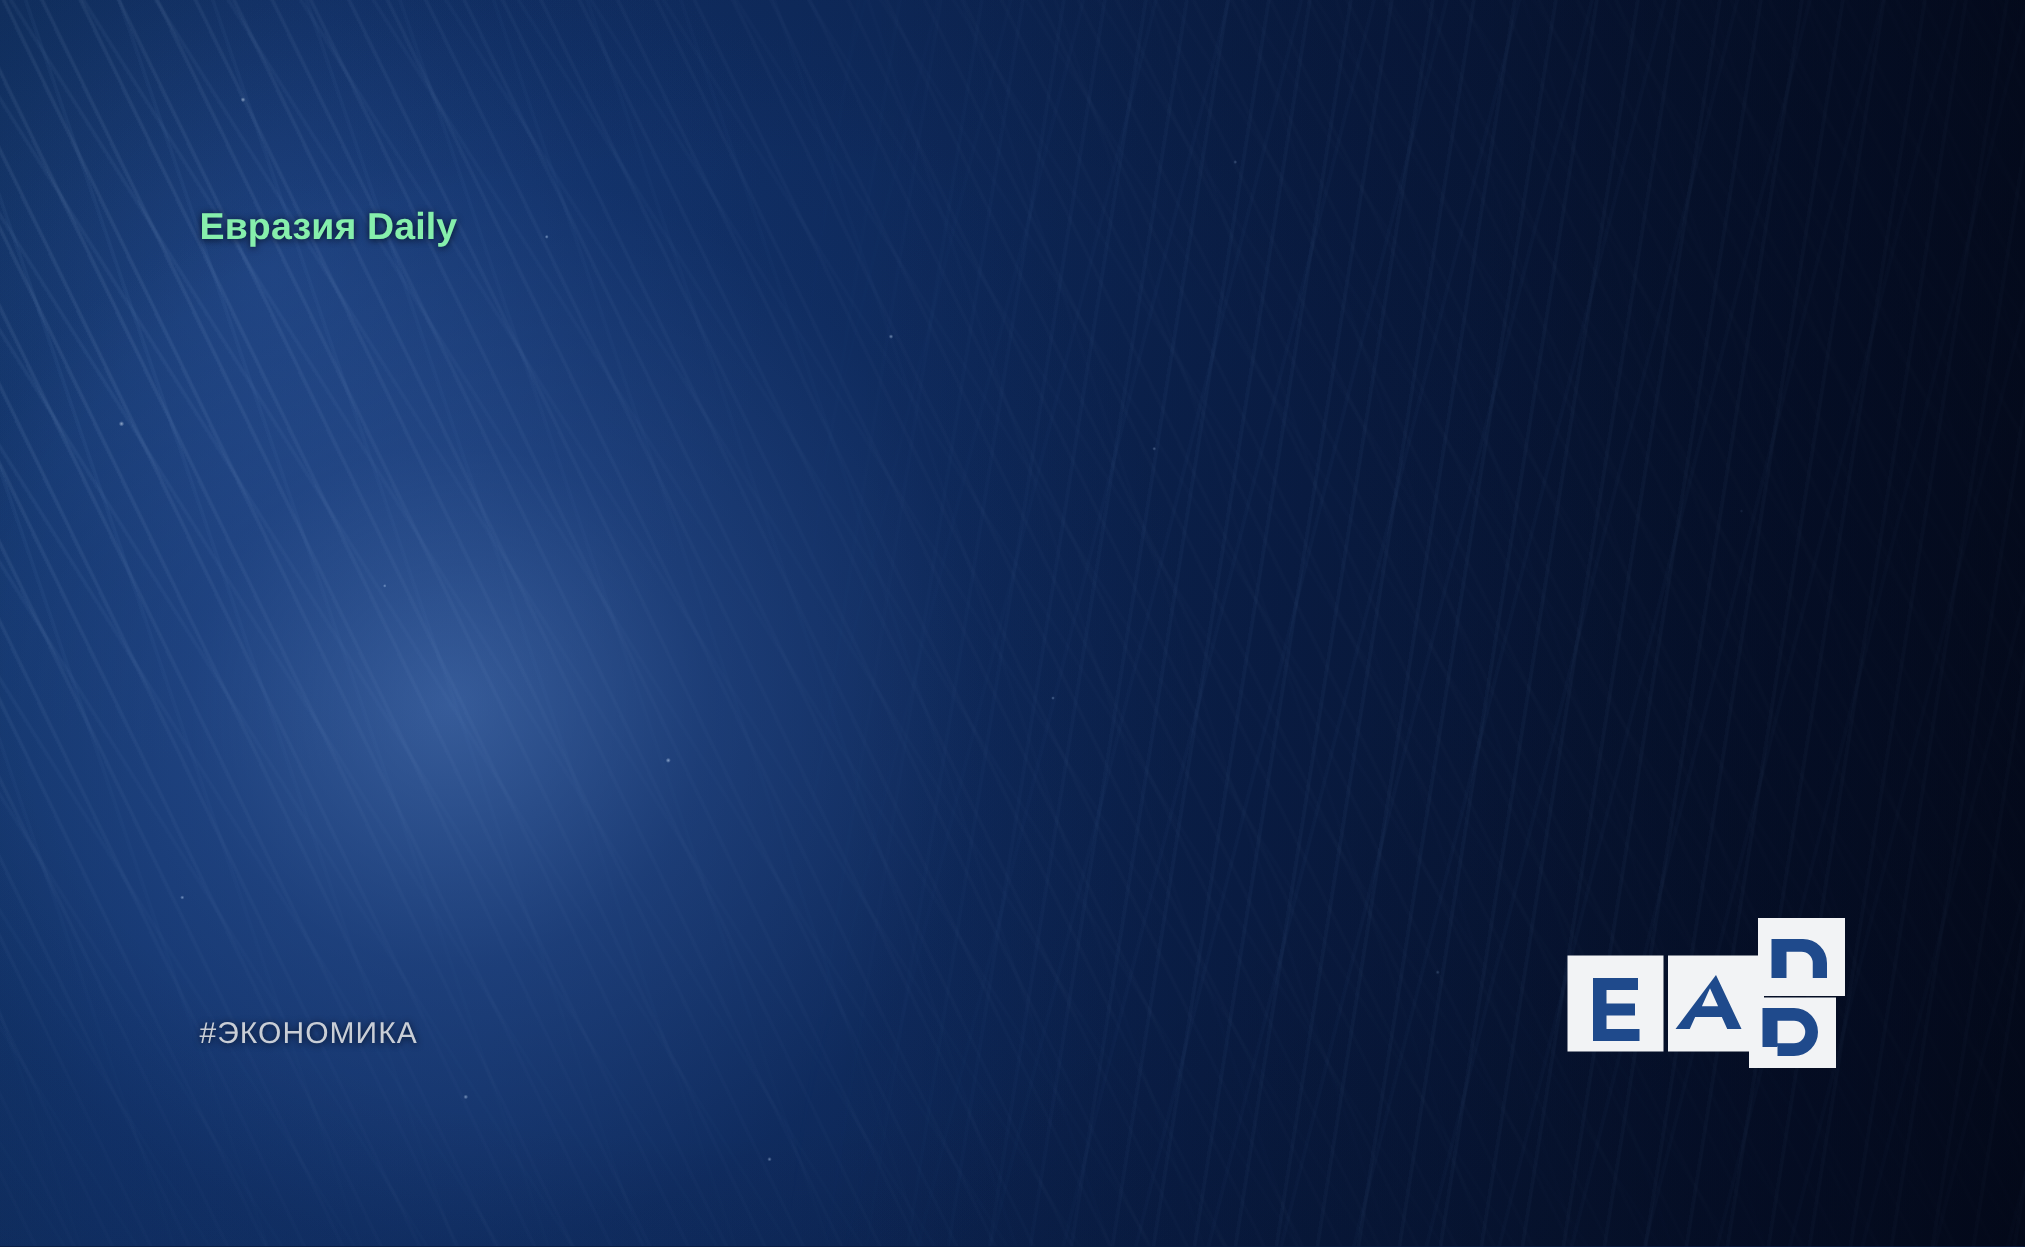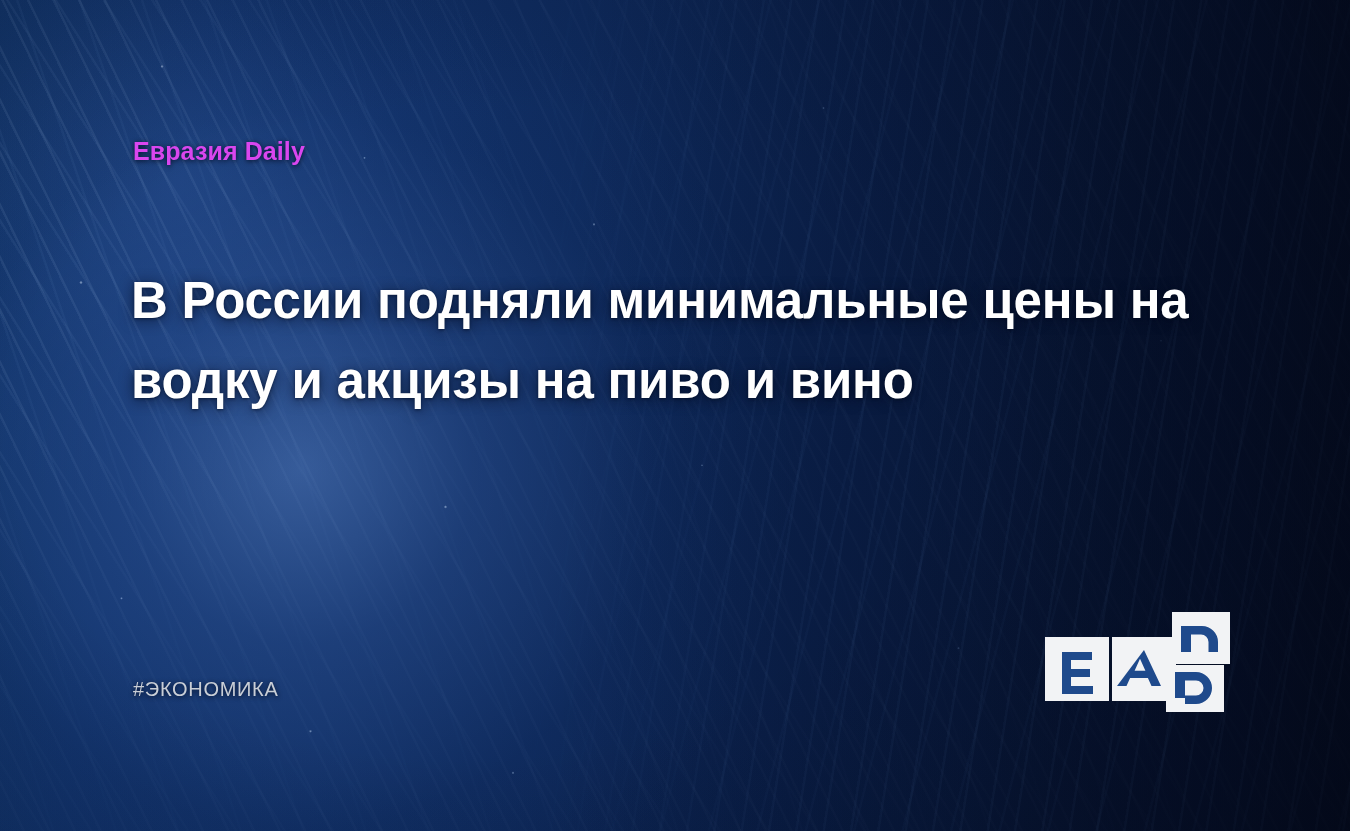--- a/index.html
+++ b/index.html
@@ -153,21 +153,21 @@
   
   .content { position: absolute; inset: 0; }
 
   .brand {
     position: absolute;
     left: 133px;
     top: 137px;
     font-size: 25px;
     font-weight: 700;
     letter-spacing: 0.1px;
-    color: #d946ef;
+    color: #86efac;
     text-shadow: 0 1px 5px rgba(2,8,24,0.85);
     white-space: nowrap;
   }
 
   .headline {
     position: absolute;
     left: 131px;
     top: 261px;
     width: 1090px;
     margin: 0;
@@ -210,21 +210,20 @@
   <div class="bg-base"></div>
   <div class="bg-trails"></div>
   <div class="bg-trails-right"></div>
   <div class="bg-stars"></div>
   <div class="bg-vignette"></div>
 
   <div class="content">
 
     <div class="brand">Евразия Daily</div>
 
-    <h1 class="headline">В России подняли минимальные цены на водку и акцизы на пиво и вино</h1>
 
     <div class="hashtag">#ЭКОНОМИКА</div>
 
     <div class="logo">
       <svg viewBox="0 0 190 100" xmlns="http://www.w3.org/2000/svg">
 
         <rect x="1" y="25" width="64" height="64" fill="#f2f3f5"></rect>
         <path d="M18 40 h30 v8 h-21 v9 h19 v8 h-19 v9 h22 v8 h-31 z" fill="#1f4a8c"></path>
 
         <rect x="68" y="25" width="64" height="64" fill="#f2f3f5"></rect>

